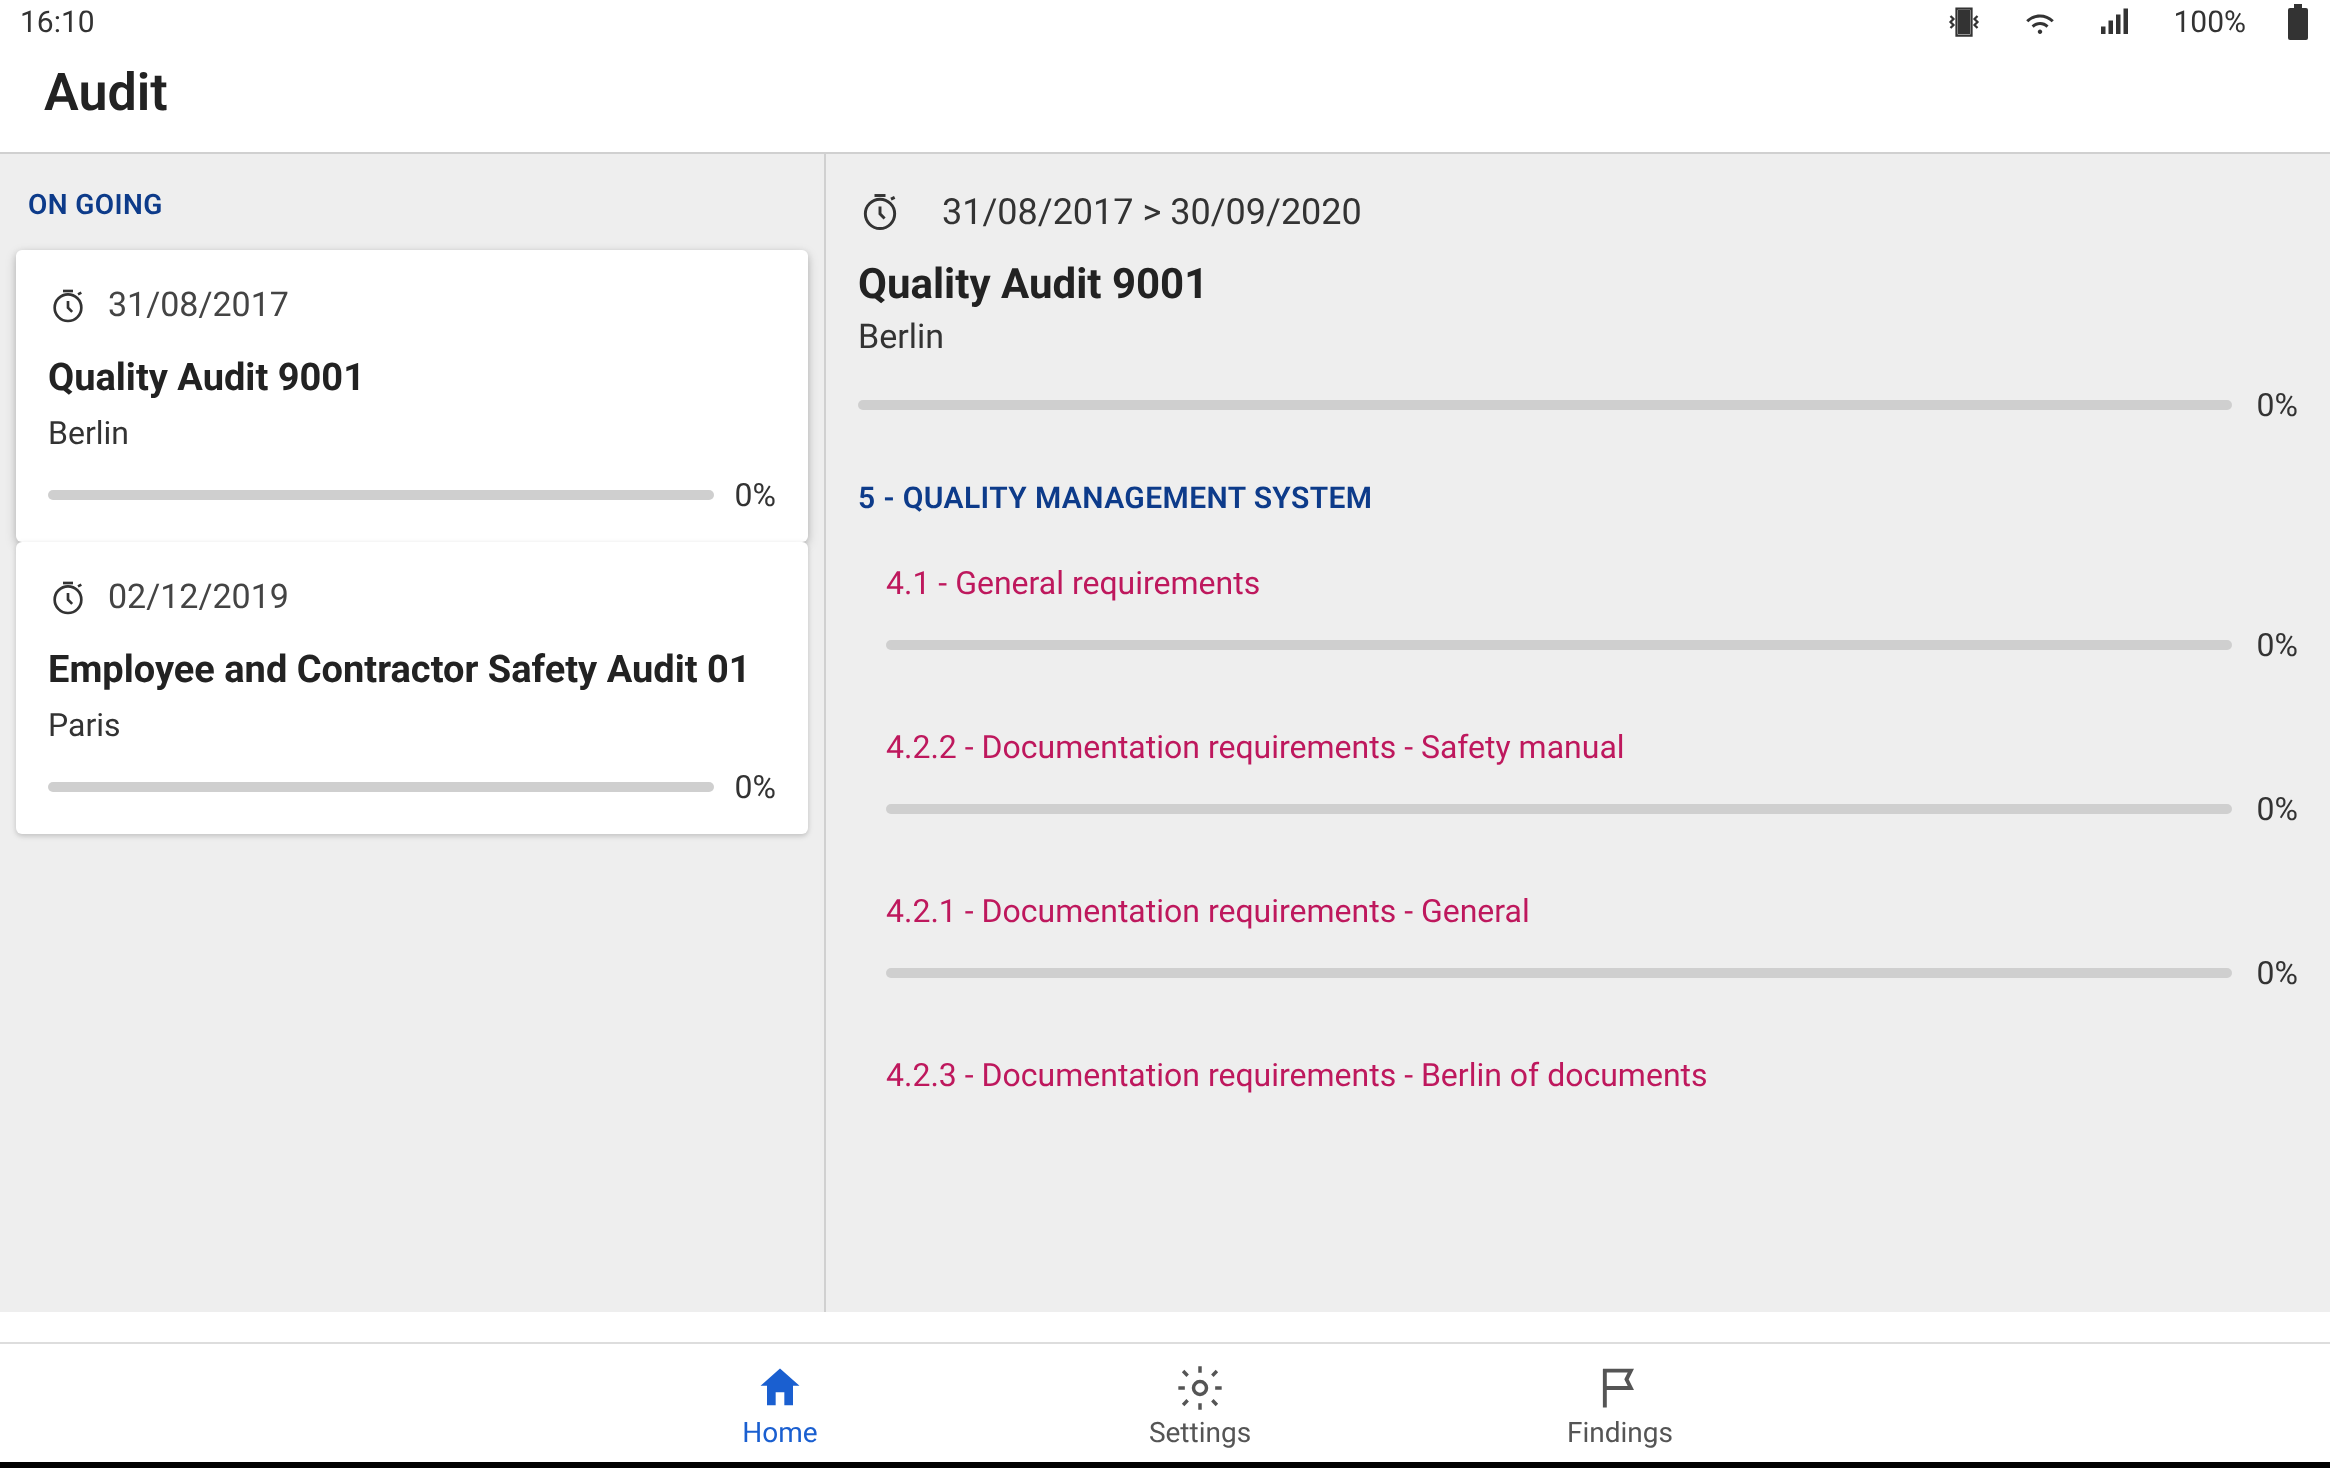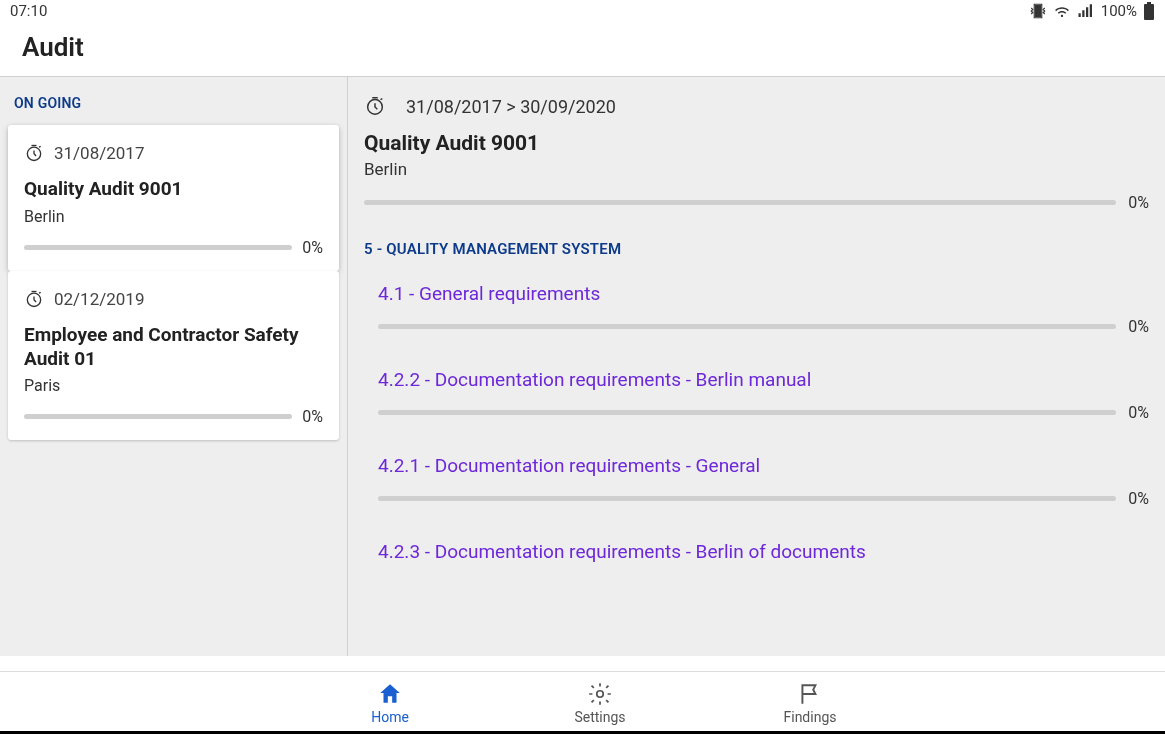--- a/index.html
+++ b/index.html
@@ -1,58 +1,58 @@
 <!DOCTYPE html>
 <html><head>
 <meta charset="utf-8">
 <style>
   * { box-sizing: border-box; margin: 0; padding: 0; }
   html, body { width: 1165px; height: 734px; font-family: -apple-system, BlinkMacSystemFont, "Segoe UI", Roboto, Arial, sans-serif; background: #fff; color: #222; overflow: hidden; }
   .status-bar { display: flex; justify-content: space-between; align-items: center; padding: 2px 10px; font-size: 15px; color: #333; }
-  .status-right { display: flex; align-items: center; gap: 6px; }
+  .status-right { display: flex; align-items: center; gap: 20px; }
   .app-title { font-size: 26px; font-weight: 600; padding: 10px 22px 14px; }
   .divider { height: 1px; background: #d0d0d0; }
   .body { display: flex; height: calc(100% - 92px - 63px); }
-  .sidebar { width: 348px; background: #eeeeee; border-right: 1px solid #d0d0d0; padding: 18px 8px; overflow-y: auto; }
+  .sidebar { width: 413px; background: #eeeeee; border-right: 1px solid #d0d0d0; padding: 18px 8px; overflow-y: auto; }
   .section-label { font-size: 14px; font-weight: 600; color: #0d3b8a; letter-spacing: 0.2px; margin: 0 6px 14px; }
   .card { background: #fff; border-radius: 3px; box-shadow: 0 1px 3px rgba(0,0,0,0.12), 0 1px 2px rgba(0,0,0,0.08); padding: 18px 16px 14px; }
   .card.selected { box-shadow: 0 2px 6px rgba(0,0,0,0.18), 0 1px 3px rgba(0,0,0,0.12); }
   .card-date-row { display: flex; align-items: center; gap: 10px; color: #444; font-size: 17px; margin-bottom: 14px; }
   .clock-icon { width: 20px; height: 20px; flex-shrink: 0; }
   .card-title { font-size: 19px; font-weight: 700; margin-bottom: 6px; line-height: 1.25; }
   .card-location { font-size: 16px; color: #333; margin-bottom: 12px; }
   .progress-row { display: flex; align-items: center; gap: 10px; }
   .progress-bar { flex: 1; height: 5px; background: #cfcfcf; border-radius: 3px; }
   .progress-pct { font-size: 16px; color: #333; }
   .main { flex: 1; background: #eeeeee; padding: 18px 16px; overflow-y: auto; }
   .main-header-date { display: flex; align-items: center; gap: 20px; color: #333; font-size: 18px; margin-bottom: 14px; }
   .main-title { font-size: 21px; font-weight: 700; margin-bottom: 4px; }
   .main-location { font-size: 17px; color: #333; margin-bottom: 14px; }
   .main-progress-row { display: flex; align-items: center; gap: 12px; margin-bottom: 28px; }
   .main-progress-bar { flex: 1; height: 5px; background: #cfcfcf; border-radius: 3px; }
   .main-section-label { font-size: 15px; font-weight: 600; color: #0d3b8a; letter-spacing: 0.2px; margin-bottom: 24px; }
   .req-list { padding-left: 14px; }
   .req-item { margin-bottom: 32px; }
-  .req-title { font-size: 19px; color: #6d28d9; margin-bottom: 12px; }
+  .req-title { font-size: 16px; color: #be185d; margin-bottom: 12px; }
   .req-progress-row { display: flex; align-items: center; gap: 12px; }
   .req-progress-bar { flex: 1; height: 5px; background: #cfcfcf; border-radius: 3px; }
   .bottom-nav { position: absolute; left: 0; right: 0; bottom: 0; height: 63px; background: #fff; border-top: 1px solid #ddd; display: flex; }
   .nav-spacer-left { width: 300px; }
   .nav-items { flex: 1; display: flex; justify-content: flex-start; gap: 130px; align-items: center; padding-left: 50px; text-align: right; }
   .nav-item { display: flex; flex-direction: column; align-items: center; gap: 2px; cursor: pointer; min-width: 80px; }
   .nav-icon { width: 26px; height: 26px; }
   .nav-label { font-size: 14px; color: #555; }
   .nav-item.active .nav-label { color: #1a5fd0; }
   .bottom-line { position: absolute; bottom: 0; left: 0; right: 0; height: 3px; background: #000; }
 </style>
 </head>
 <body>
 
 <div class="status-bar">
-  <span>07:10</span>
+  <span>16:10</span>
   <div class="status-right">
     <svg width="18" height="18" viewBox="0 0 24 24" fill="#333">
         <path d="M7 3h10v18H7zM3 8l2 2-2 2 2 2-2 2M21 8l-2 2 2 2-2 2 2 2" stroke="#333" stroke-width="1.5" fill="none"></path>
         <rect x="8" y="4" width="8" height="16" fill="#333"></rect>
       </svg>
     <svg width="18" height="18" viewBox="0 0 24 24" fill="#333">
         <path d="M12 20c.8 0 1.5-.7 1.5-1.5S12.8 17 12 17s-1.5.7-1.5 1.5S11.2 20 12 20zm-4.2-4.2c2.3-2.3 6.1-2.3 8.5 0l1.4-1.4c-3.1-3.1-8.2-3.1-11.3 0l1.4 1.4zM4.2 12.2c4.3-4.3 11.3-4.3 15.6 0l1.4-1.4c-5.1-5.1-13.3-5.1-18.4 0l1.4 1.4z"></path>
       </svg>
     <svg width="18" height="18" viewBox="0 0 24 24" fill="#333">
         <path d="M2 20h3v-5H2v5zm5 0h3V11H7v9zm5 0h3V7h-3v13zm5 0h3V3h-3v17z"></path>
@@ -130,21 +130,21 @@
 
     <div class="req-list">
       <div class="req-item">
         <div class="req-title">4.1 - General requirements</div>
         <div class="req-progress-row">
           <div class="req-progress-bar"></div>
           <span class="progress-pct">0%</span>
         </div>
       </div>
       <div class="req-item">
-        <div class="req-title">4.2.2 - Documentation requirements - Berlin manual</div>
+        <div class="req-title">4.2.2 - Documentation requirements - Safety manual</div>
         <div class="req-progress-row">
           <div class="req-progress-bar"></div>
           <span class="progress-pct">0%</span>
         </div>
       </div>
       <div class="req-item">
         <div class="req-title">4.2.1 - Documentation requirements - General</div>
         <div class="req-progress-row">
           <div class="req-progress-bar"></div>
           <span class="progress-pct">0%</span>

